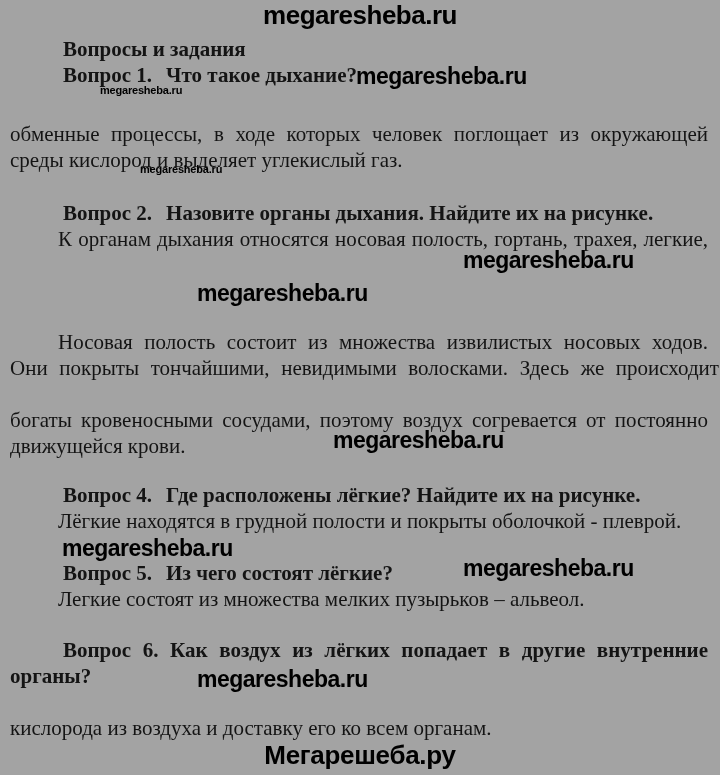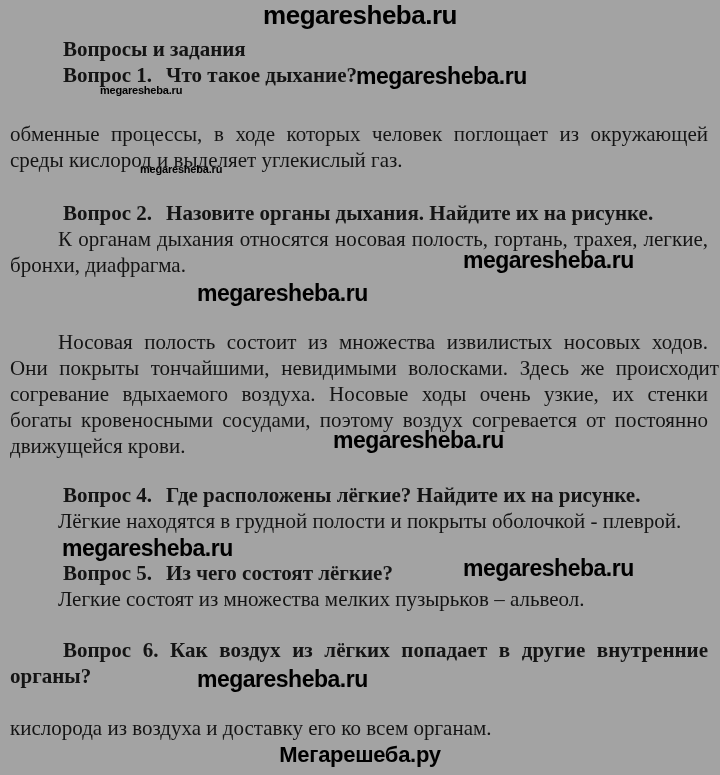--- a/index.html
+++ b/index.html
@@ -44,21 +44,21 @@
     text-align:center;
     font-family:"Liberation Sans", sans-serif;
     font-weight:bold; font-size:26px; line-height:30px;
     letter-spacing:-0.5px; color:#000;
   }
   .ftr {
     position:absolute; top:740; left:0; right:0;
     top:740px;
     text-align:center;
     font-family:"Liberation Sans", sans-serif;
-    font-weight:bold; font-size:22px; line-height:30px;
+    font-weight:bold; font-size:26px; line-height:30px;
     letter-spacing:-0.3px; color:#000;
   }
 </style>
 </head>
 <body>
 
 <div class="page">
 
   <div class="hdr">megaresheba.ru</div>
 
@@ -70,27 +70,25 @@
   <div class="wm wm-lg" style="top:62px;left:356px;">megaresheba.ru</div>
   <div class="wm wm-sm" style="top:84px;left:100px;">megaresheba.ru</div>
   <div class="tline just" style="top:121px;left:10px;right:12px;">обменные процессы, в ходе которых человек поглощает из окружающей</div>
   <div class="tline" style="top:147px;left:10px;">среды кислород и выделяет углекислый газ.</div>
   <div class="wm wm-sm" style="top:163px;left:140px;">megaresheba.ru</div>
 
   <div class="tline bold" style="top:200px;left:63px;text-align:center;">
     <span>Вопрос 2.</span><span class="qtitle">Назовите органы дыхания. Найдите их на рисунке.</span>
   </div>
   <div class="tline just" style="top:226px;left:58px;right:12px;">К органам дыхания относятся носовая полость, гортань, трахея, легкие,</div>
-  <div class="tline" style="top:252px;left:10px;">бронхи, диафрагма.</div>
   <div class="wm wm-lg" style="top:246px;left:463px;">megaresheba.ru</div>
 
   <div class="wm wm-lg" style="top:279px;left:197px;">megaresheba.ru</div>
   <div class="tline just" style="top:329px;left:58px;right:12px;">Носовая полость состоит из множества извилистых носовых ходов.</div>
   <div class="tline just" style="top:355px;left:10px;right:1px;">Они покрыты тончайшими, невидимыми волосками. Здесь же происходит</div>
-  <div class="tline just" style="top:381px;left:10px;right:12px;">согревание вдыхаемого воздуха. Носовые ходы очень узкие, их стенки</div>
   <div class="tline just" style="top:407px;left:10px;right:12px;">богаты кровеносными сосудами, поэтому воздух согревается от постоянно</div>
   <div class="tline" style="top:433px;left:10px;">движущейся крови.</div>
   <div class="wm wm-lg" style="top:426px;left:333px;">megaresheba.ru</div>
 
   <div class="tline bold" style="top:482px;left:63px;">
     <span>Вопрос 4.</span><span class="qtitle">Где расположены лёгкие? Найдите их на рисунке.</span>
   </div>
   <div class="tline" style="top:508px;left:58px;">Лёгкие находятся в грудной полости и покрыты оболочкой - плеврой.</div>
   <div class="wm wm-lg" style="top:534px;left:62px;">megaresheba.ru</div>
 

